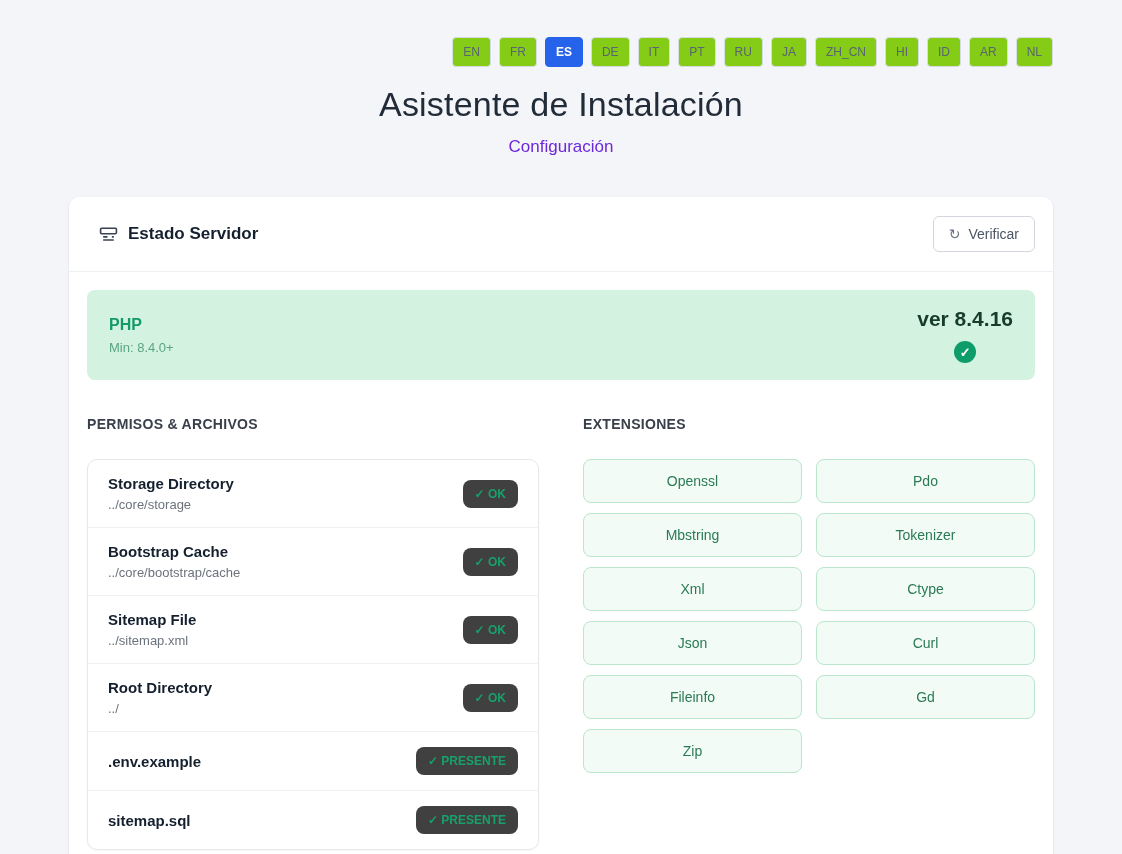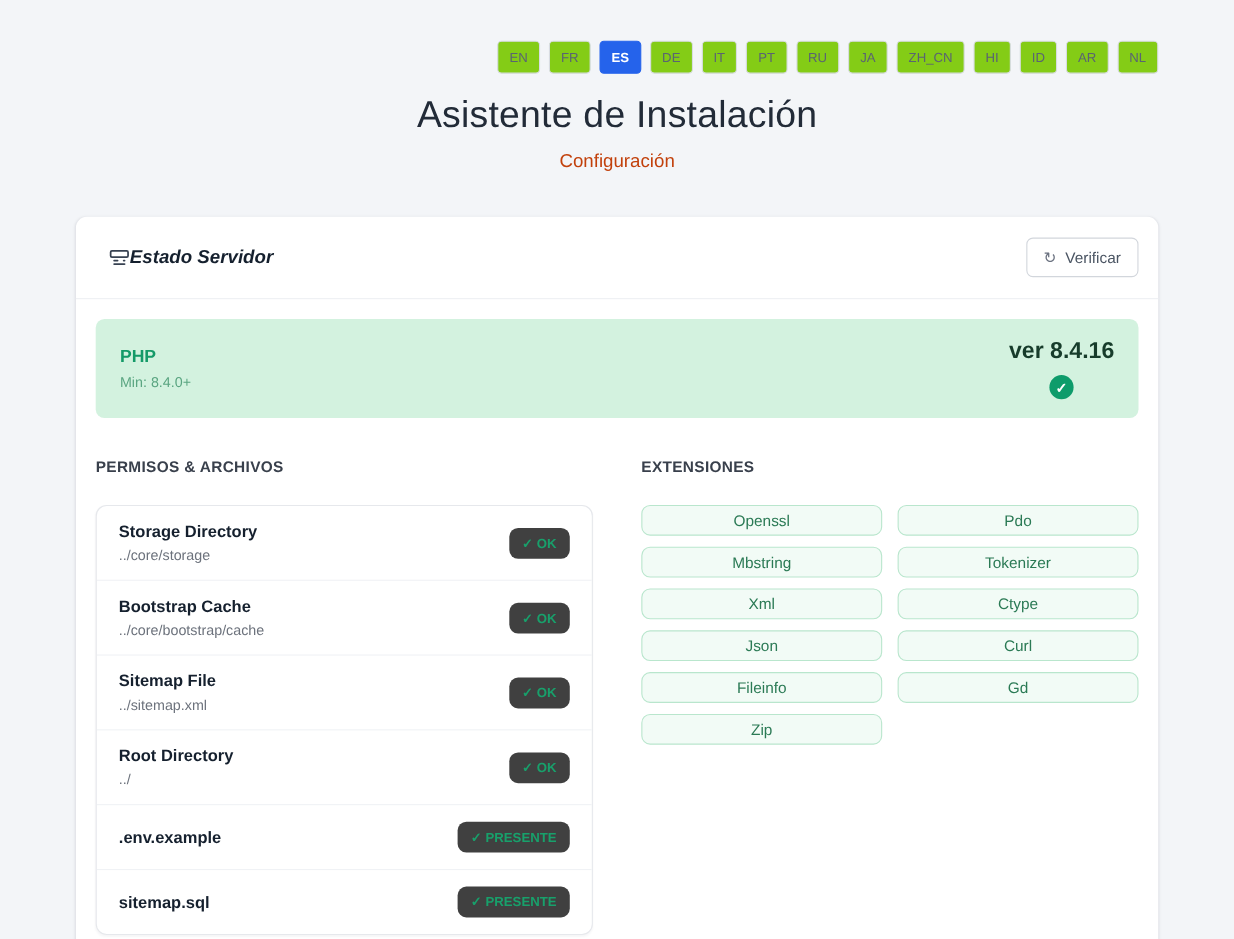--- a/index.html
+++ b/index.html
@@ -22,35 +22,35 @@
     border: 1px solid #d8dce2;
     border-radius: 4px;
     cursor: pointer;
   }
   .lang-btn.active {
     background: #2563eb; border-color: #2563eb; color: #ffffff; font-weight: 700;
   }
 
   
   .title { text-align: center; font-size: 34px; font-weight: 400; color: #222b38; margin-top: 18px; letter-spacing: 0.2px; }
-  .subtitle { text-align: center; font-size: 17px; color: #c2410c; margin-top: 13px; }
+  .subtitle { text-align: center; font-size: 17px; color: #6d28d9; margin-top: 13px; }
 
   
   .card {
     margin-top: 40px;
     background: #ffffff;
     border-radius: 10px;
     box-shadow: 0 1px 3px rgba(20,30,50,0.08), 0 1px 2px rgba(20,30,50,0.04);
   }
   .card-header {
     display: flex; align-items: center; justify-content: space-between;
     padding: 19px 18px;
     border-bottom: 1px solid #eef0f3;
   }
-  .card-title-wrap { display: flex; align-items: center; padding-left: 12px; font-style: italic; }
+  .card-title-wrap { display: flex; align-items: center; gap: 10px; padding-left: 12px; }
   .server-icon { display: inline-flex; color: #374151; }
   .card-title { font-size: 17px; font-weight: 700; color: #15202e; }
   .verify-btn {
     display: inline-flex; align-items: center; gap: 8px;
     height: 36px; padding: 0 15px;
     background: #ffffff;
     border: 1px solid #d2d6dc;
     border-radius: 6px;
     font-family: "Liberation Sans", sans-serif;
     font-size: 14px; color: #4b5563;
@@ -106,21 +106,21 @@
     font-size: 12px; font-weight: 700; color: #18a06b;
     background: #404040;
     padding: 7px 12px;
     border-radius: 8px;
     white-space: nowrap;
   }
 
   
   .ext-grid { display: grid; grid-template-columns: 1fr 1fr; column-gap: 14px; row-gap: 10px; }
   .ext-pill {
-    height: 28px;
+    height: 44px;
     display: flex; align-items: center; justify-content: center;
     background: #f2fbf6;
     border: 1px solid #b9e6cd;
     border-radius: 8px;
     font-size: 14px; color: #2b7a55;
   }
 </style>
 </head>
 <body>
 

